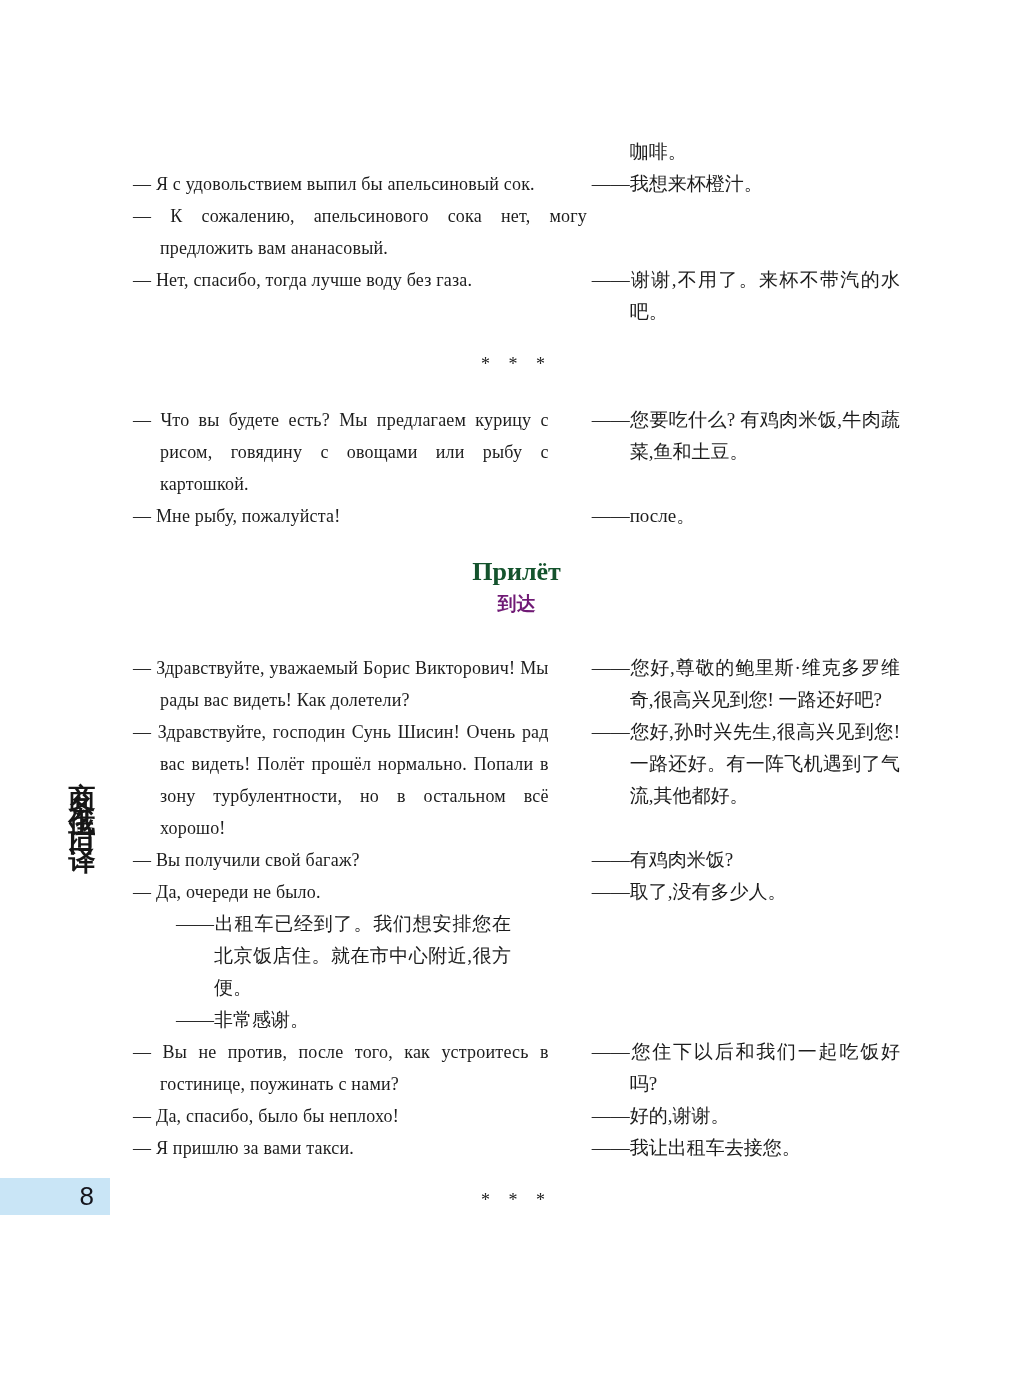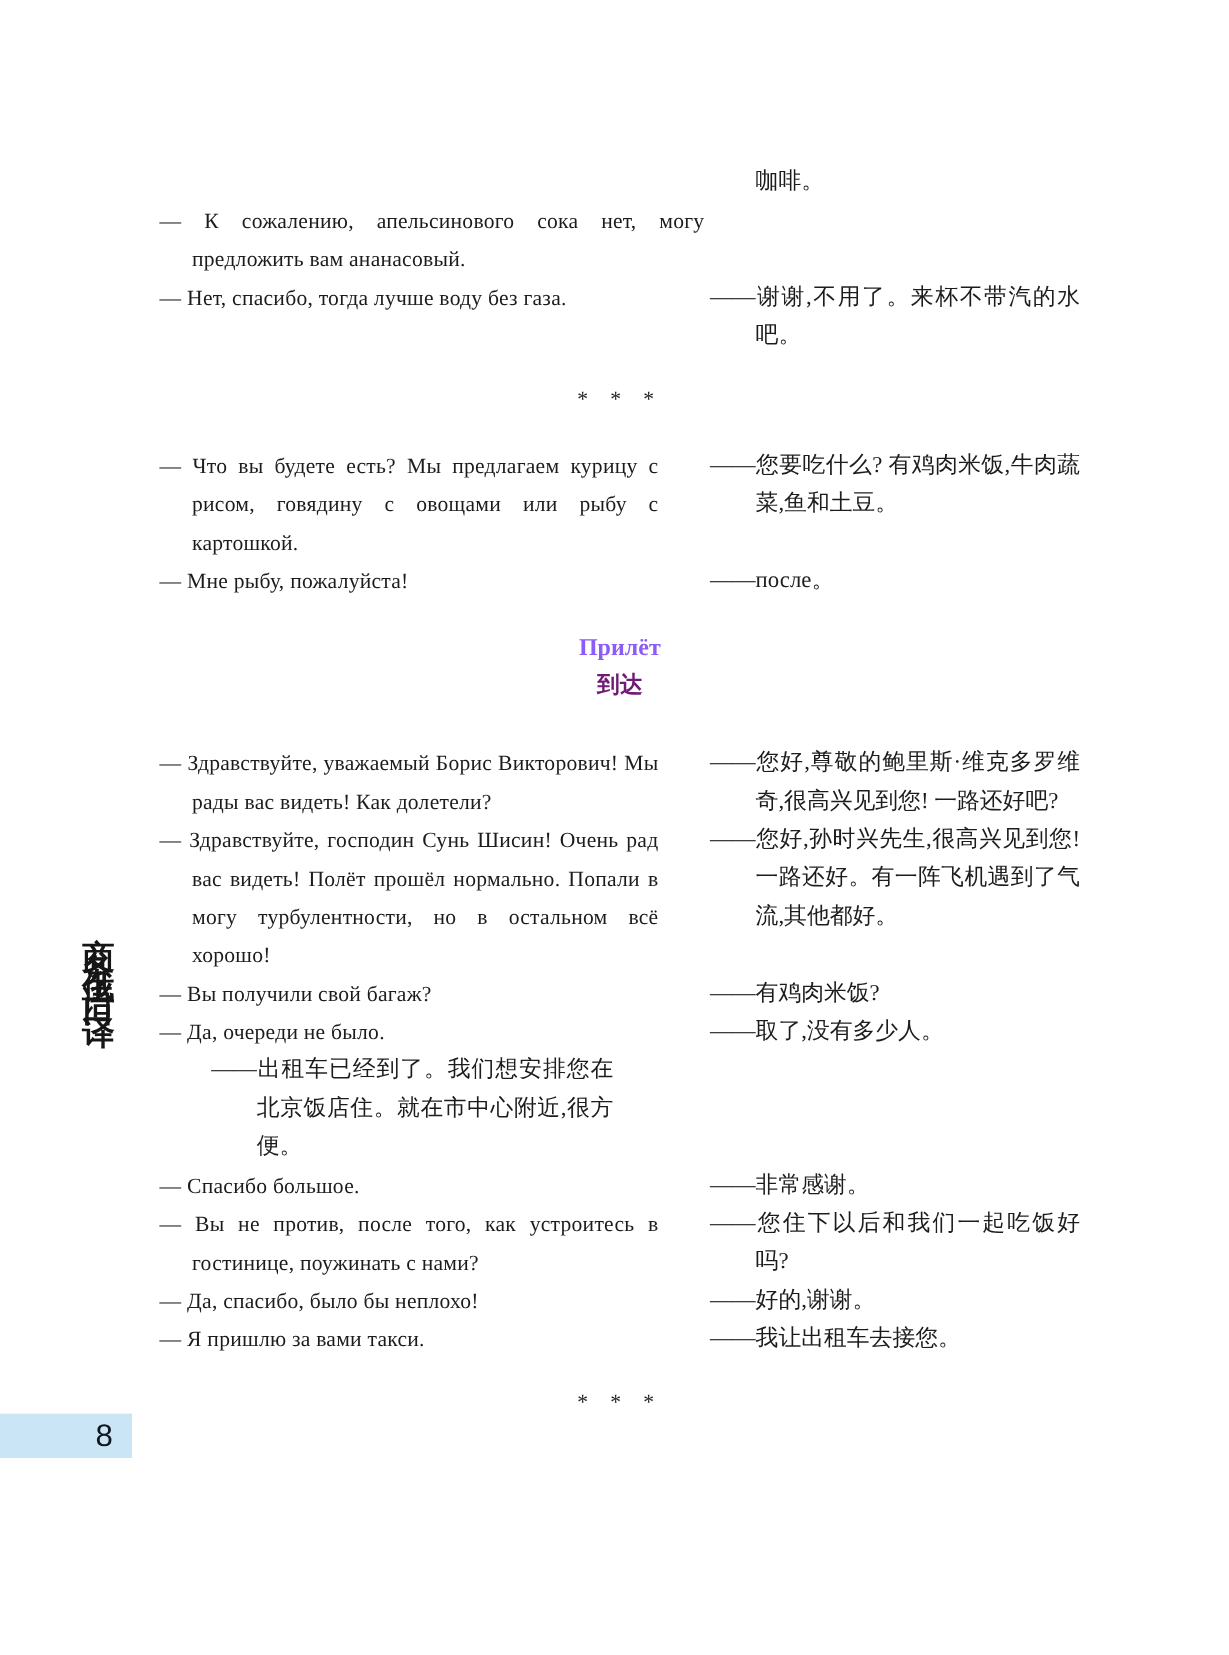--- a/index.html
+++ b/index.html
@@ -44,23 +44,23 @@
     letter-spacing:7px;
     margin:20px 0 24px 0;
     color:#222222;
   }
   .heading{
     text-align:center;
     margin:24px 0 32px 0;
   }
   .heading .h-ru{
     margin:0;
-    color:#8b5cf6;
+    color:#14532d;
     font-weight:bold;
-    font-size:20px;
+    font-size:26px;
     line-height:32px;
   }
   .heading .h-zh{
     margin:0;
     color:#701a75;
     font-weight:bold;
     font-size:19px;
     line-height:32px;
   }
   .sidebar-title{
@@ -93,20 +93,24 @@
 
 <div class="page">
 
   <div class="content">
 
     <div class="row">
       <p class="ru"></p>
       <p class="zh cont">咖啡。</p>
     </div>
 
+    <div class="row">
+      <p class="ru">— Я с удовольствием выпил бы апельсиновый сок.</p>
+      <p class="zh">——我想来杯橙汁。</p>
+    </div>
 
     <div class="row">
       <p class="ru">— К сожалению, апельсинового сока нет, могу предложить вам ананасовый.</p>
     </div>
 
     <div class="row">
       <p class="ru">— Нет, спасибо, тогда лучше воду без газа.</p>
       <p class="zh">——谢谢,不用了。来杯不带汽的水吧。</p>
     </div>
 
@@ -126,40 +130,39 @@
       <p class="h-ru">Прилёт</p>
       <p class="h-zh">到达</p>
     </div>
 
     <div class="row">
       <p class="ru">— Здравствуйте, уважаемый Борис Викторович! Мы рады вас видеть! Как долетели?</p>
       <p class="zh">——您好,尊敬的鲍里斯·维克多罗维奇,很高兴见到您! 一路还好吧?</p>
     </div>
 
     <div class="row">
-      <p class="ru">— Здравствуйте, господин Сунь Шисин! Очень рад вас видеть! Полёт прошёл нормально. Попали в могу турбулентности, но в остальном всё хорошо!</p>
+      <p class="ru">— Здравствуйте, господин Сунь Шисин! Очень рад вас видеть! Полёт прошёл нормально. Попали в зону турбулентности, но в остальном всё хорошо!</p>
       <p class="zh">——您好,孙时兴先生,很高兴见到您! 一路还好。有一阵飞机遇到了气流,其他都好。</p>
     </div>
 
     <div class="row">
       <p class="ru">— Вы получили свой багаж?</p>
       <p class="zh">——有鸡肉米饭?</p>
     </div>
 
     <div class="row">
       <p class="ru">— Да, очереди не было.</p>
       <p class="zh">——取了,没有多少人。</p>
     </div>
 
     <div class="row">
       <p class="zh">——出租车已经到了。我们想安排您在北京饭店住。就在市中心附近,很方便。</p>
     </div>
 
     <div class="row">
-      <p class="ru">— Спасибо большое.</p>
       <p class="zh">——非常感谢。</p>
     </div>
 
     <div class="row">
       <p class="ru">— Вы не против, после того, как устроитесь в гостинице, поужинать с нами?</p>
       <p class="zh">——您住下以后和我们一起吃饭好吗?</p>
     </div>
 
     <div class="row">
       <p class="ru">— Да, спасибо, было бы неплохо!</p>

